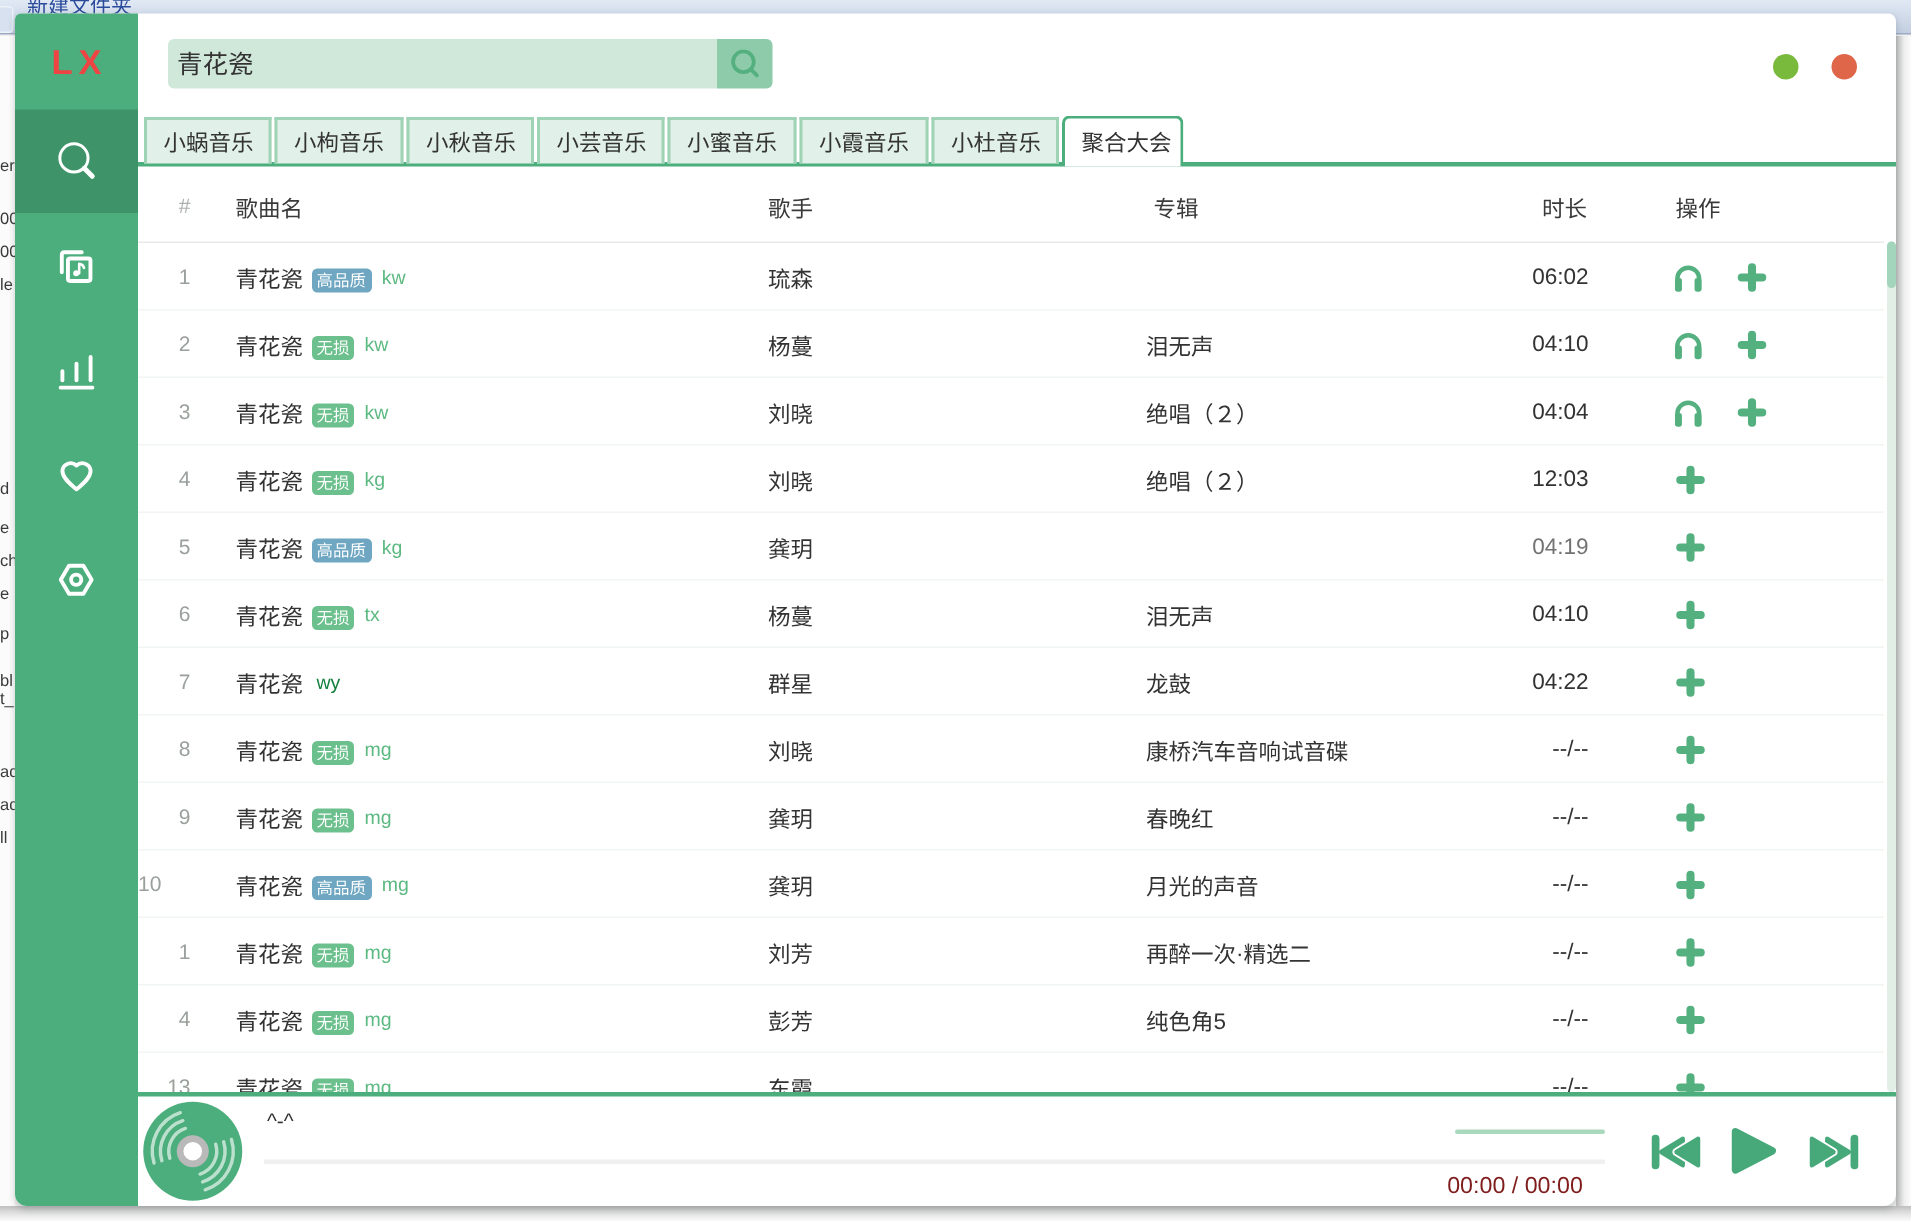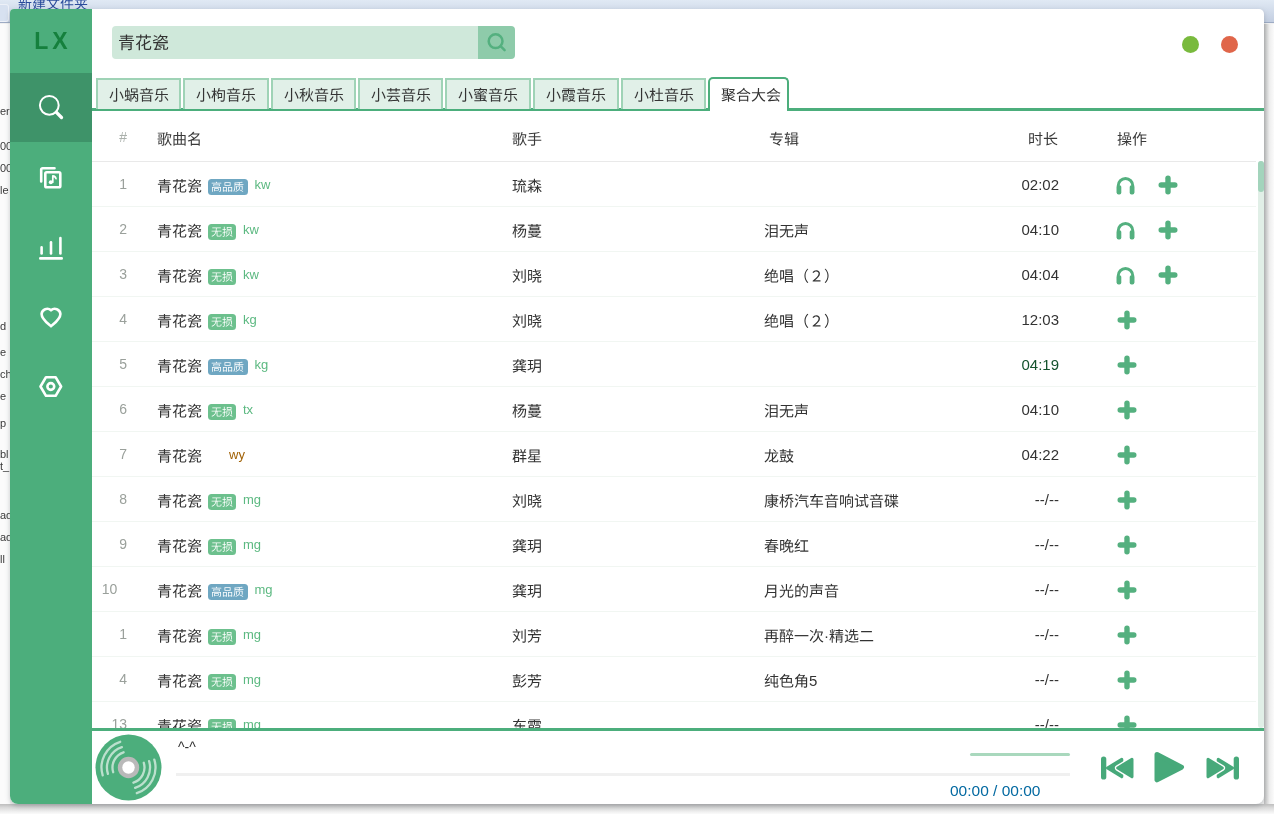--- a/index.html
+++ b/index.html
@@ -110,21 +110,21 @@
 <span style="position:absolute;left:0px;top:417px;font:11px 'Liberation Sans';color:#3a3a3a">p</span>
 <span style="position:absolute;left:0px;top:448px;font:11px 'Liberation Sans';color:#3a3a3a">bl</span>
 <span style="position:absolute;left:0px;top:460px;font:11px 'Liberation Sans';color:#3a3a3a">t_</span>
 <span style="position:absolute;left:0px;top:509px;font:11px 'Liberation Sans';color:#3a3a3a">ad</span>
 <span style="position:absolute;left:0px;top:531px;font:11px 'Liberation Sans';color:#3a3a3a">ad</span>
 <span style="position:absolute;left:0px;top:553px;font:11px 'Liberation Sans';color:#3a3a3a">ll</span>
 <div style="position:absolute;left:1264px;top:24px;width:10px;height:780px;background:linear-gradient(90deg,#bdbdbd,#eeeeee 55%,#fbfbfb)"></div>
 <div style="position:absolute;left:0;top:804px;width:1274px;height:10px;background:linear-gradient(#c2c2c2 6%,#d9d9d9 35%,#efefef 75%,#fafafa)"></div>
 <div style="position:absolute;left:10px;top:9px;width:1254px;height:795px;background:#fff;border-radius:4px 5px 8px 8px;box-shadow:0 2px 5px rgba(100,105,112,.35)">
     <div style="position:absolute;left:0;top:0;width:82px;height:795px;background:#4cae7c;border-radius:4px 0 0 8px"></div>
-    <div style="position:absolute;left:13px;top:11px;width:56px;height:42px;color:#15803d;font:bold 23px 'Liberation Sans';letter-spacing:4px;text-align:center;line-height:42px;text-indent:4px">LX</div>
+    <div style="position:absolute;left:13px;top:11px;width:56px;height:42px;color:#ef4444;font:bold 23px 'Liberation Sans';letter-spacing:4px;text-align:center;line-height:42px;text-indent:4px">LX</div>
     <div style="position:absolute;left:0;top:64px;width:82px;height:69px;background:#3e9369"></div>
     <svg style="position:absolute;left:27.9px;top:84.5px" width="26" height="26" viewBox="0 0 26 26" fill="none" stroke="#fff" stroke-linecap="round">
       <circle cx="11.3" cy="11.3" r="9.4" stroke-width="2"></circle>
       <path d="M18.2 18.2 L23.5 23.5" stroke-width="3.3"></path>
     </svg>
     <svg style="position:absolute;left:28.0px;top:156.0px" width="26" height="26" viewBox="0 0 26 26" fill="none" stroke="#fff" stroke-width="2.6" stroke-linecap="round" stroke-linejoin="round">
       <path d="M3.2 16.5 V4.6 a1.4 1.4 0 0 1 1.4 -1.4 H16.5"></path>
       <rect x="7.3" y="7.3" width="15" height="15" rx="1.4"></rect>
       <circle cx="12.8" cy="17.2" r="2" fill="#fff" stroke="none"></circle>
       <path d="M14.8 17.2 V10.8 q2.6 0.3 3.2 2.8" stroke-width="1.7"></path>
@@ -249,21 +249,21 @@
         <svg style="position:absolute;left:119.0px;top:16.6px;" width="34" height="17" viewBox="0 0 34 17" fill="#fff">
           <use href="#u9ad8" transform="translate(0.0,12.9) scale(0.0110)"></use>
           <use href="#u54c1" transform="translate(11.0,12.9) scale(0.0110)"></use>
           <use href="#u8d28" transform="translate(22.0,12.9) scale(0.0110)"></use>
         </svg>
         <span style="position:absolute;left:162.5px;top:15.5px;font:13px 'Liberation Sans';color:#5cb981">kw</span>
         <svg style="position:absolute;left:420px;top:12.0px;" width="31" height="23" viewBox="0 0 31 23" fill="#333">
           <use href="#u7409" transform="translate(0.0,17.5) scale(0.0150)"></use>
           <use href="#u68ee" transform="translate(15.0,17.5) scale(0.0150)"></use>
         </svg>
-        <span style="position:absolute;left:867px;top:14.5px;width:100px;text-align:right;font:15px 'Liberation Sans';color:#333">02:02</span>
+        <span style="position:absolute;left:867px;top:14.5px;width:100px;text-align:right;font:15px 'Liberation Sans';color:#333">06:02</span>
         <svg style="position:absolute;left:1023.0px;top:14.0px" width="21" height="19" viewBox="0 0 21 19">
           <path d="M3.2 16.5 V9.8 a7.3 7.3 0 0 1 14.6 0 V16.5" fill="none" stroke="#54b07f" stroke-width="2.9" stroke-linecap="round"></path>
           <rect x="1.7" y="9.3" width="4.6" height="9.2" rx="1.8" fill="#54b07f"></rect>
           <rect x="14.7" y="9.3" width="4.6" height="9.2" rx="1.8" fill="#54b07f"></rect>
         </svg>
         <svg style="position:absolute;left:1066.0px;top:13.5px" width="20" height="20" viewBox="0 0 20 20">
           <rect x="7.3" y="0.5" width="5.4" height="19" rx="2.7" fill="#54b07f"></rect>
           <rect x="0.5" y="7.3" width="19" height="5.4" rx="2.7" fill="#54b07f"></rect>
         </svg>
         <div style="position:absolute;left:0;top:45px;width:1164px;height:45px;border-bottom:1px solid #f1f6f2"></div>
@@ -372,21 +372,21 @@
         <svg style="position:absolute;left:119.0px;top:196.6px;" width="34" height="17" viewBox="0 0 34 17" fill="#fff">
           <use href="#u9ad8" transform="translate(0.0,12.9) scale(0.0110)"></use>
           <use href="#u54c1" transform="translate(11.0,12.9) scale(0.0110)"></use>
           <use href="#u8d28" transform="translate(22.0,12.9) scale(0.0110)"></use>
         </svg>
         <span style="position:absolute;left:162.5px;top:195.5px;font:13px 'Liberation Sans';color:#5cb981">kg</span>
         <svg style="position:absolute;left:420px;top:192.0px;" width="31" height="23" viewBox="0 0 31 23" fill="#333">
           <use href="#u9f9a" transform="translate(0.0,17.5) scale(0.0150)"></use>
           <use href="#u73a5" transform="translate(15.0,17.5) scale(0.0150)"></use>
         </svg>
-        <span style="position:absolute;left:867px;top:194.5px;width:100px;text-align:right;font:15px 'Liberation Sans';color:#14532d">04:19</span>
+        <span style="position:absolute;left:867px;top:194.5px;width:100px;text-align:right;font:15px 'Liberation Sans';color:#737373">04:19</span>
         <svg style="position:absolute;left:1025.0px;top:193.5px" width="20" height="20" viewBox="0 0 20 20">
           <rect x="7.3" y="0.5" width="5.4" height="19" rx="2.7" fill="#54b07f"></rect>
           <rect x="0.5" y="7.3" width="19" height="5.4" rx="2.7" fill="#54b07f"></rect>
         </svg>
         <div style="position:absolute;left:0;top:225px;width:1164px;height:45px;border-bottom:1px solid #f1f6f2"></div>
         <span style="position:absolute;left:0px;top:239.5px;width:35px;text-align:right;font:14px 'Liberation Sans';color:#9aa09b">6</span>
         <svg style="position:absolute;left:65px;top:237.0px;" width="46" height="23" viewBox="0 0 46 23" fill="#333">
           <use href="#u9752" transform="translate(0.0,17.5) scale(0.0150)"></use>
           <use href="#u82b1" transform="translate(15.0,17.5) scale(0.0150)"></use>
           <use href="#u74f7" transform="translate(30.0,17.5) scale(0.0150)"></use>
@@ -411,21 +411,21 @@
           <rect x="7.3" y="0.5" width="5.4" height="19" rx="2.7" fill="#54b07f"></rect>
           <rect x="0.5" y="7.3" width="19" height="5.4" rx="2.7" fill="#54b07f"></rect>
         </svg>
         <div style="position:absolute;left:0;top:270px;width:1164px;height:45px;border-bottom:1px solid #f1f6f2"></div>
         <span style="position:absolute;left:0px;top:284.5px;width:35px;text-align:right;font:14px 'Liberation Sans';color:#9aa09b">7</span>
         <svg style="position:absolute;left:65px;top:282.0px;" width="46" height="23" viewBox="0 0 46 23" fill="#333">
           <use href="#u9752" transform="translate(0.0,17.5) scale(0.0150)"></use>
           <use href="#u82b1" transform="translate(15.0,17.5) scale(0.0150)"></use>
           <use href="#u74f7" transform="translate(30.0,17.5) scale(0.0150)"></use>
         </svg>
-        <span style="position:absolute;left:137px;top:285.5px;font:13px 'Liberation Sans';color:#a16207">wy</span>
+        <span style="position:absolute;left:119px;top:285.5px;font:13px 'Liberation Sans';color:#15803d">wy</span>
         <svg style="position:absolute;left:420px;top:282.0px;" width="31" height="23" viewBox="0 0 31 23" fill="#333">
           <use href="#u7fa4" transform="translate(0.0,17.5) scale(0.0150)"></use>
           <use href="#u661f" transform="translate(15.0,17.5) scale(0.0150)"></use>
         </svg>
         <svg style="position:absolute;left:672px;top:282.0px;" width="31" height="23" viewBox="0 0 31 23" fill="#333">
           <use href="#u9f99" transform="translate(0.0,17.5) scale(0.0150)"></use>
           <use href="#u9f13" transform="translate(15.0,17.5) scale(0.0150)"></use>
         </svg>
         <span style="position:absolute;left:867px;top:284.5px;width:100px;text-align:right;font:15px 'Liberation Sans';color:#333">04:22</span>
         <svg style="position:absolute;left:1025.0px;top:283.5px" width="20" height="20" viewBox="0 0 20 20">
@@ -486,21 +486,21 @@
           <use href="#u6625" transform="translate(0.0,17.5) scale(0.0150)"></use>
           <use href="#u665a" transform="translate(15.0,17.5) scale(0.0150)"></use>
           <use href="#u7ea2" transform="translate(30.0,17.5) scale(0.0150)"></use>
         </svg>
         <span style="position:absolute;left:867px;top:374.5px;width:100px;text-align:right;font:15px 'Liberation Sans';color:#333">--/--</span>
         <svg style="position:absolute;left:1025.0px;top:373.5px" width="20" height="20" viewBox="0 0 20 20">
           <rect x="7.3" y="0.5" width="5.4" height="19" rx="2.7" fill="#54b07f"></rect>
           <rect x="0.5" y="7.3" width="19" height="5.4" rx="2.7" fill="#54b07f"></rect>
         </svg>
         <div style="position:absolute;left:0;top:405px;width:1164px;height:45px;border-bottom:1px solid #f1f6f2"></div>
-        <span style="position:absolute;left:0px;top:419.5px;width:35px;text-align:center;font:14px 'Liberation Sans';color:#9aa09b">10</span>
+        <span style="position:absolute;left:0px;top:419.5px;width:35px;text-align:left;font:14px 'Liberation Sans';color:#9aa09b">10</span>
         <svg style="position:absolute;left:65px;top:417.0px;" width="46" height="23" viewBox="0 0 46 23" fill="#333">
           <use href="#u9752" transform="translate(0.0,17.5) scale(0.0150)"></use>
           <use href="#u82b1" transform="translate(15.0,17.5) scale(0.0150)"></use>
           <use href="#u74f7" transform="translate(30.0,17.5) scale(0.0150)"></use>
         </svg>
         <div style="position:absolute;left:115.5px;top:422.0px;width:40px;height:16px;border-radius:3.5px;background:#6fa7c2"></div>
         <svg style="position:absolute;left:119.0px;top:421.6px;" width="34" height="17" viewBox="0 0 34 17" fill="#fff">
           <use href="#u9ad8" transform="translate(0.0,12.9) scale(0.0110)"></use>
           <use href="#u54c1" transform="translate(11.0,12.9) scale(0.0110)"></use>
           <use href="#u8d28" transform="translate(22.0,12.9) scale(0.0110)"></use>
@@ -617,21 +617,21 @@
           <path d="M48.8 28.8 A16 16 0 0 1 38.4 48.7"></path>
           <path d="M54.1 27.2 A21.5 21.5 0 0 1 40.1 53.9"></path>
           <path d="M59.3 25.6 A27 27 0 0 1 41.8 59.2"></path>
         </g>
         <circle cx="33.5" cy="33.5" r="10.7" fill="#b9b9b9"></circle>
         <circle cx="33.5" cy="33.5" r="6.2" fill="#fff"></circle>
       </svg>
       <span style="position:absolute;left:86px;top:730px;font:14px 'Liberation Sans';color:#333">^-^</span>
       <div style="position:absolute;left:84px;top:764px;width:894px;height:2.5px;background:#f0f0f0"></div>
       <div style="position:absolute;left:878px;top:743.5px;width:100px;height:3.5px;background:#a9d8bd;border-radius:2px"></div>
-      <span style="position:absolute;left:858px;top:773px;width:120px;text-align:left;font:15.5px 'Liberation Sans';color:#0369a1">00:00 / 00:00</span>
+      <span style="position:absolute;left:858px;top:773px;width:120px;text-align:center;font:15.5px 'Liberation Sans';color:#7f1d1d">00:00 / 00:00</span>
       <svg style="position:absolute;left:1009px;top:747px" width="34" height="25" viewBox="0 0 34 25">
         <rect x="0" y="0.5" width="5.3" height="23" rx="2.6" fill="#47a97a"></rect>
         <path d="M20.8 3.2 L6.5 12 L20.8 20.8 Z" fill="#47a97a" stroke="#47a97a" stroke-width="3" stroke-linejoin="round"></path>
         <path d="M31 3.2 L16.7 12 L31 20.8 Z" fill="#fff" stroke="#fff" stroke-width="5.6" stroke-linejoin="round"></path>
         <path d="M31 3.2 L16.7 12 L31 20.8 Z" fill="#47a97a" stroke="#47a97a" stroke-width="3" stroke-linejoin="round"></path>
       </svg>
       <svg style="position:absolute;left:1061px;top:741px" width="33" height="35" viewBox="0 0 33 35">
         <path d="M4 4.5 L28.5 17.2 L4 29.9 Z" fill="#47a97a" stroke="#47a97a" stroke-width="5" stroke-linejoin="round"></path>
       </svg>
       <svg style="position:absolute;left:1113px;top:747px" width="34" height="25" viewBox="0 0 34 25">

